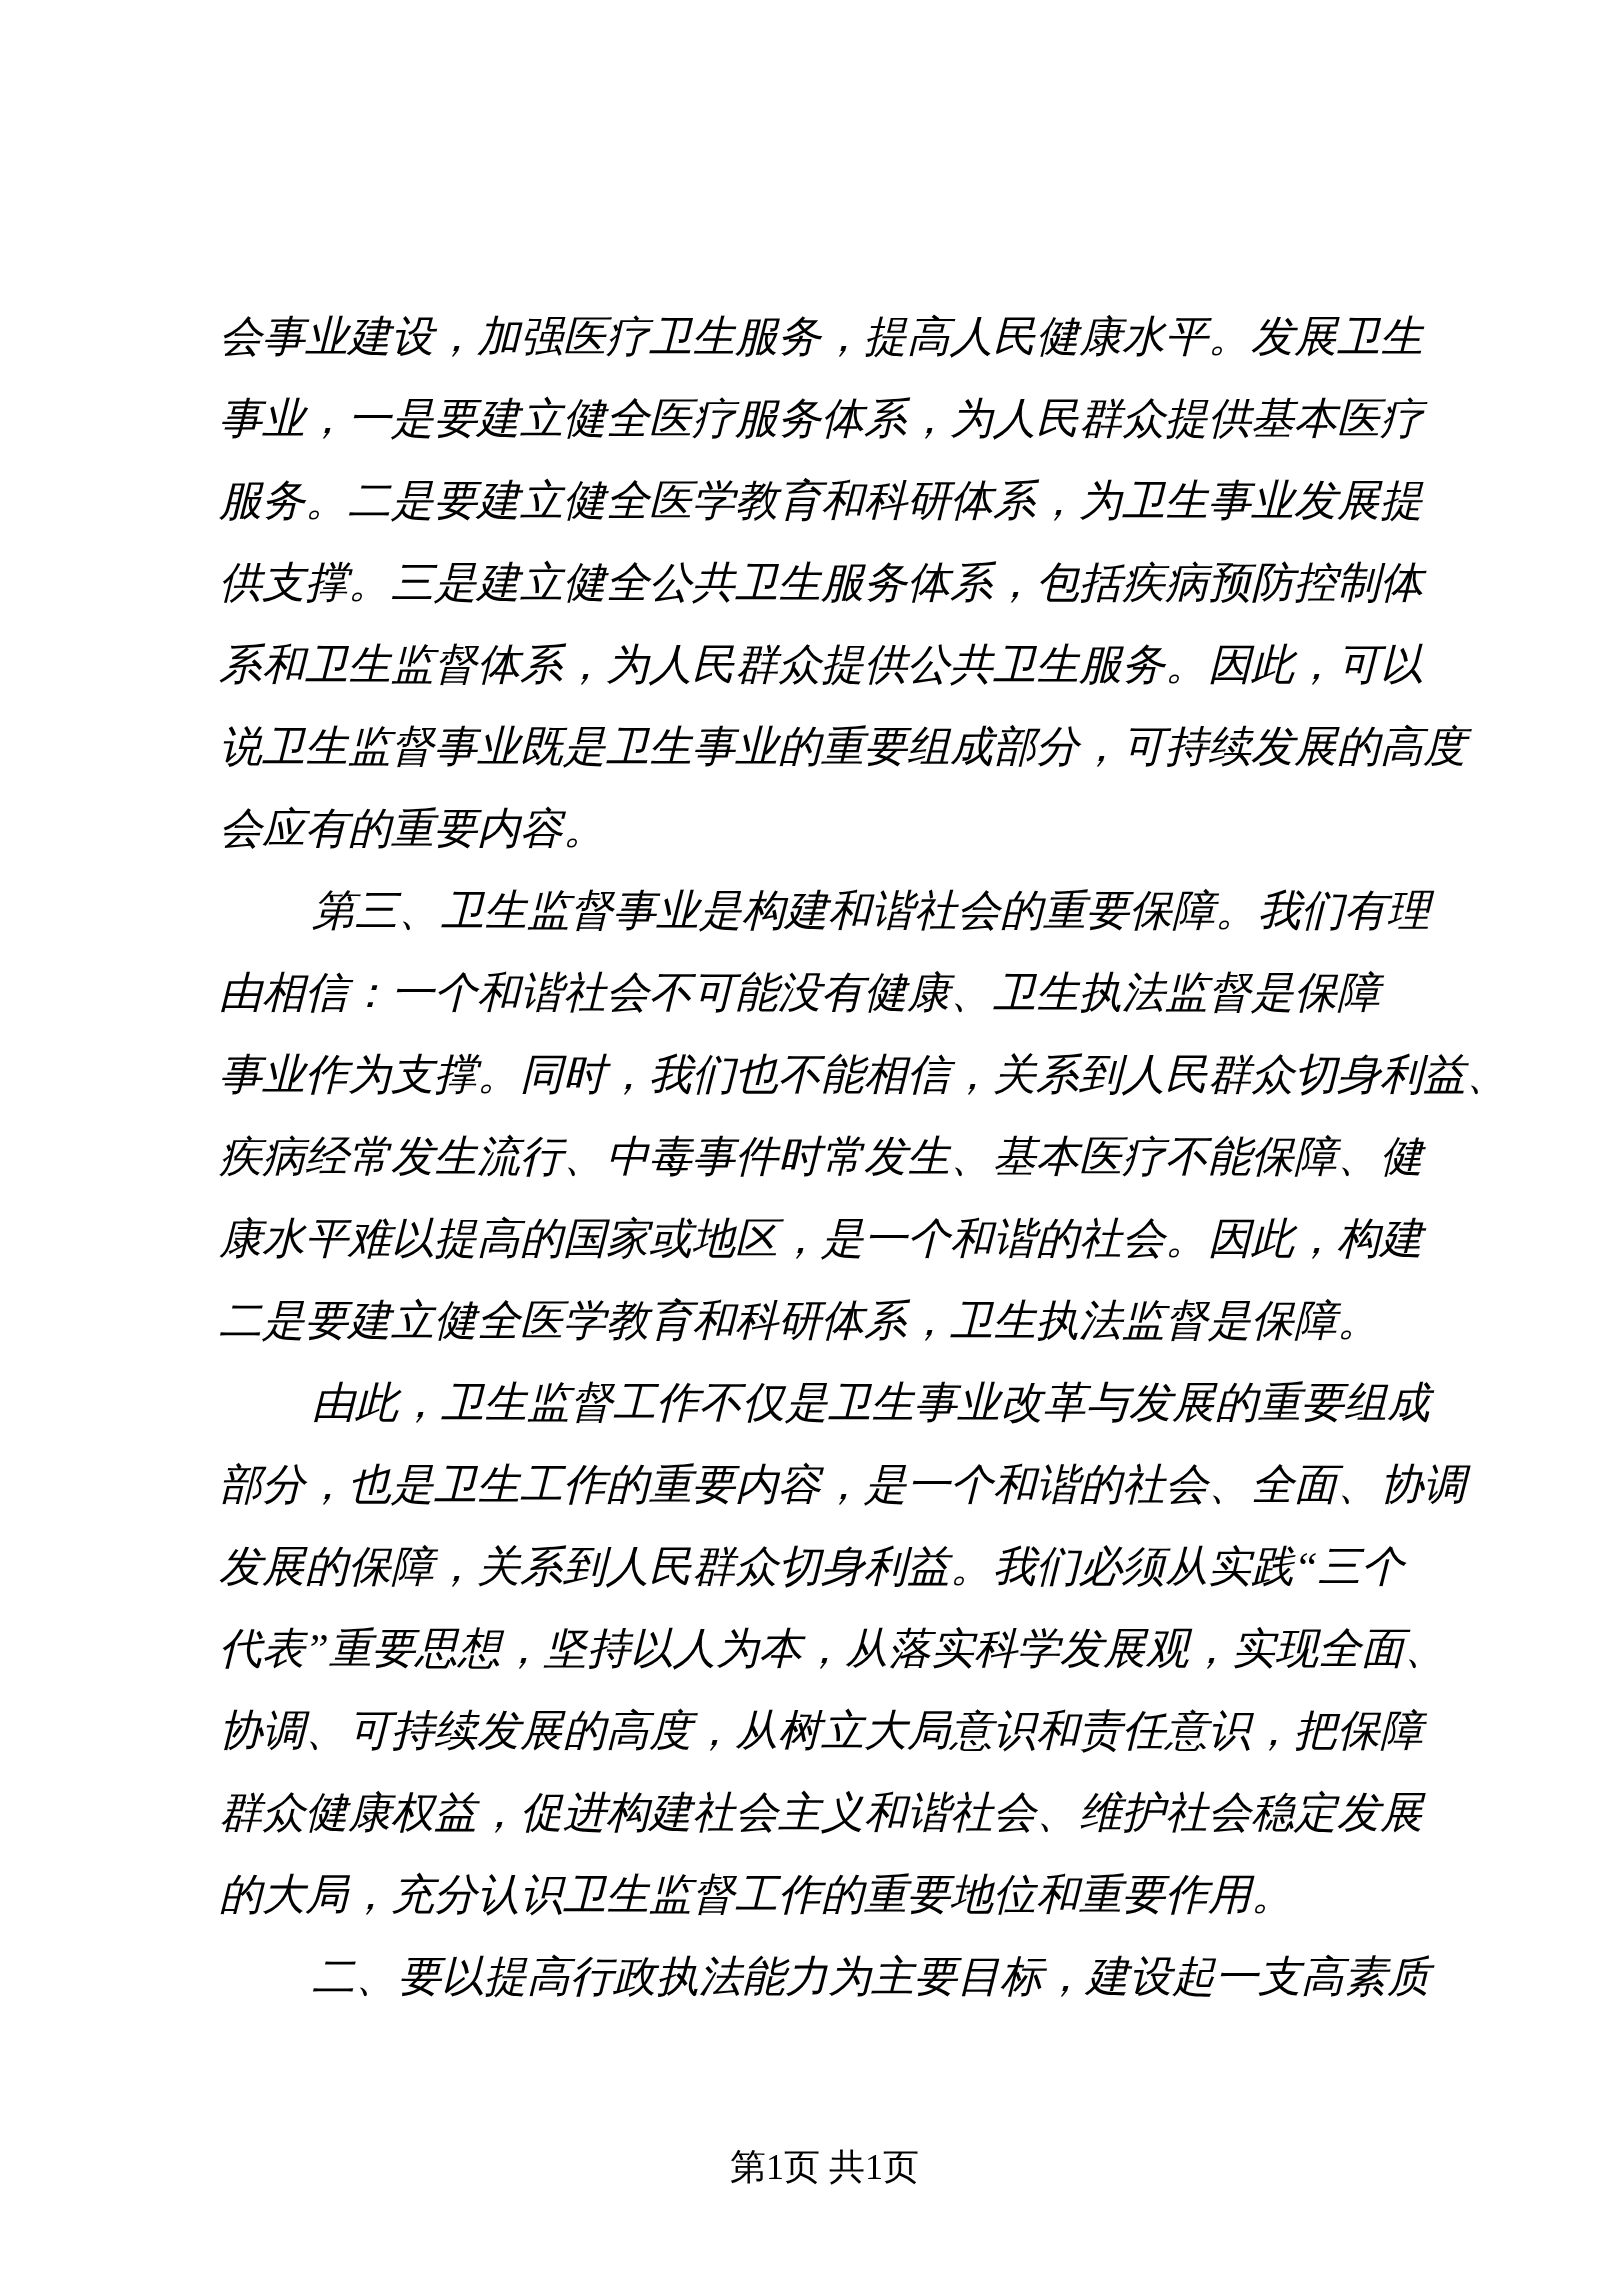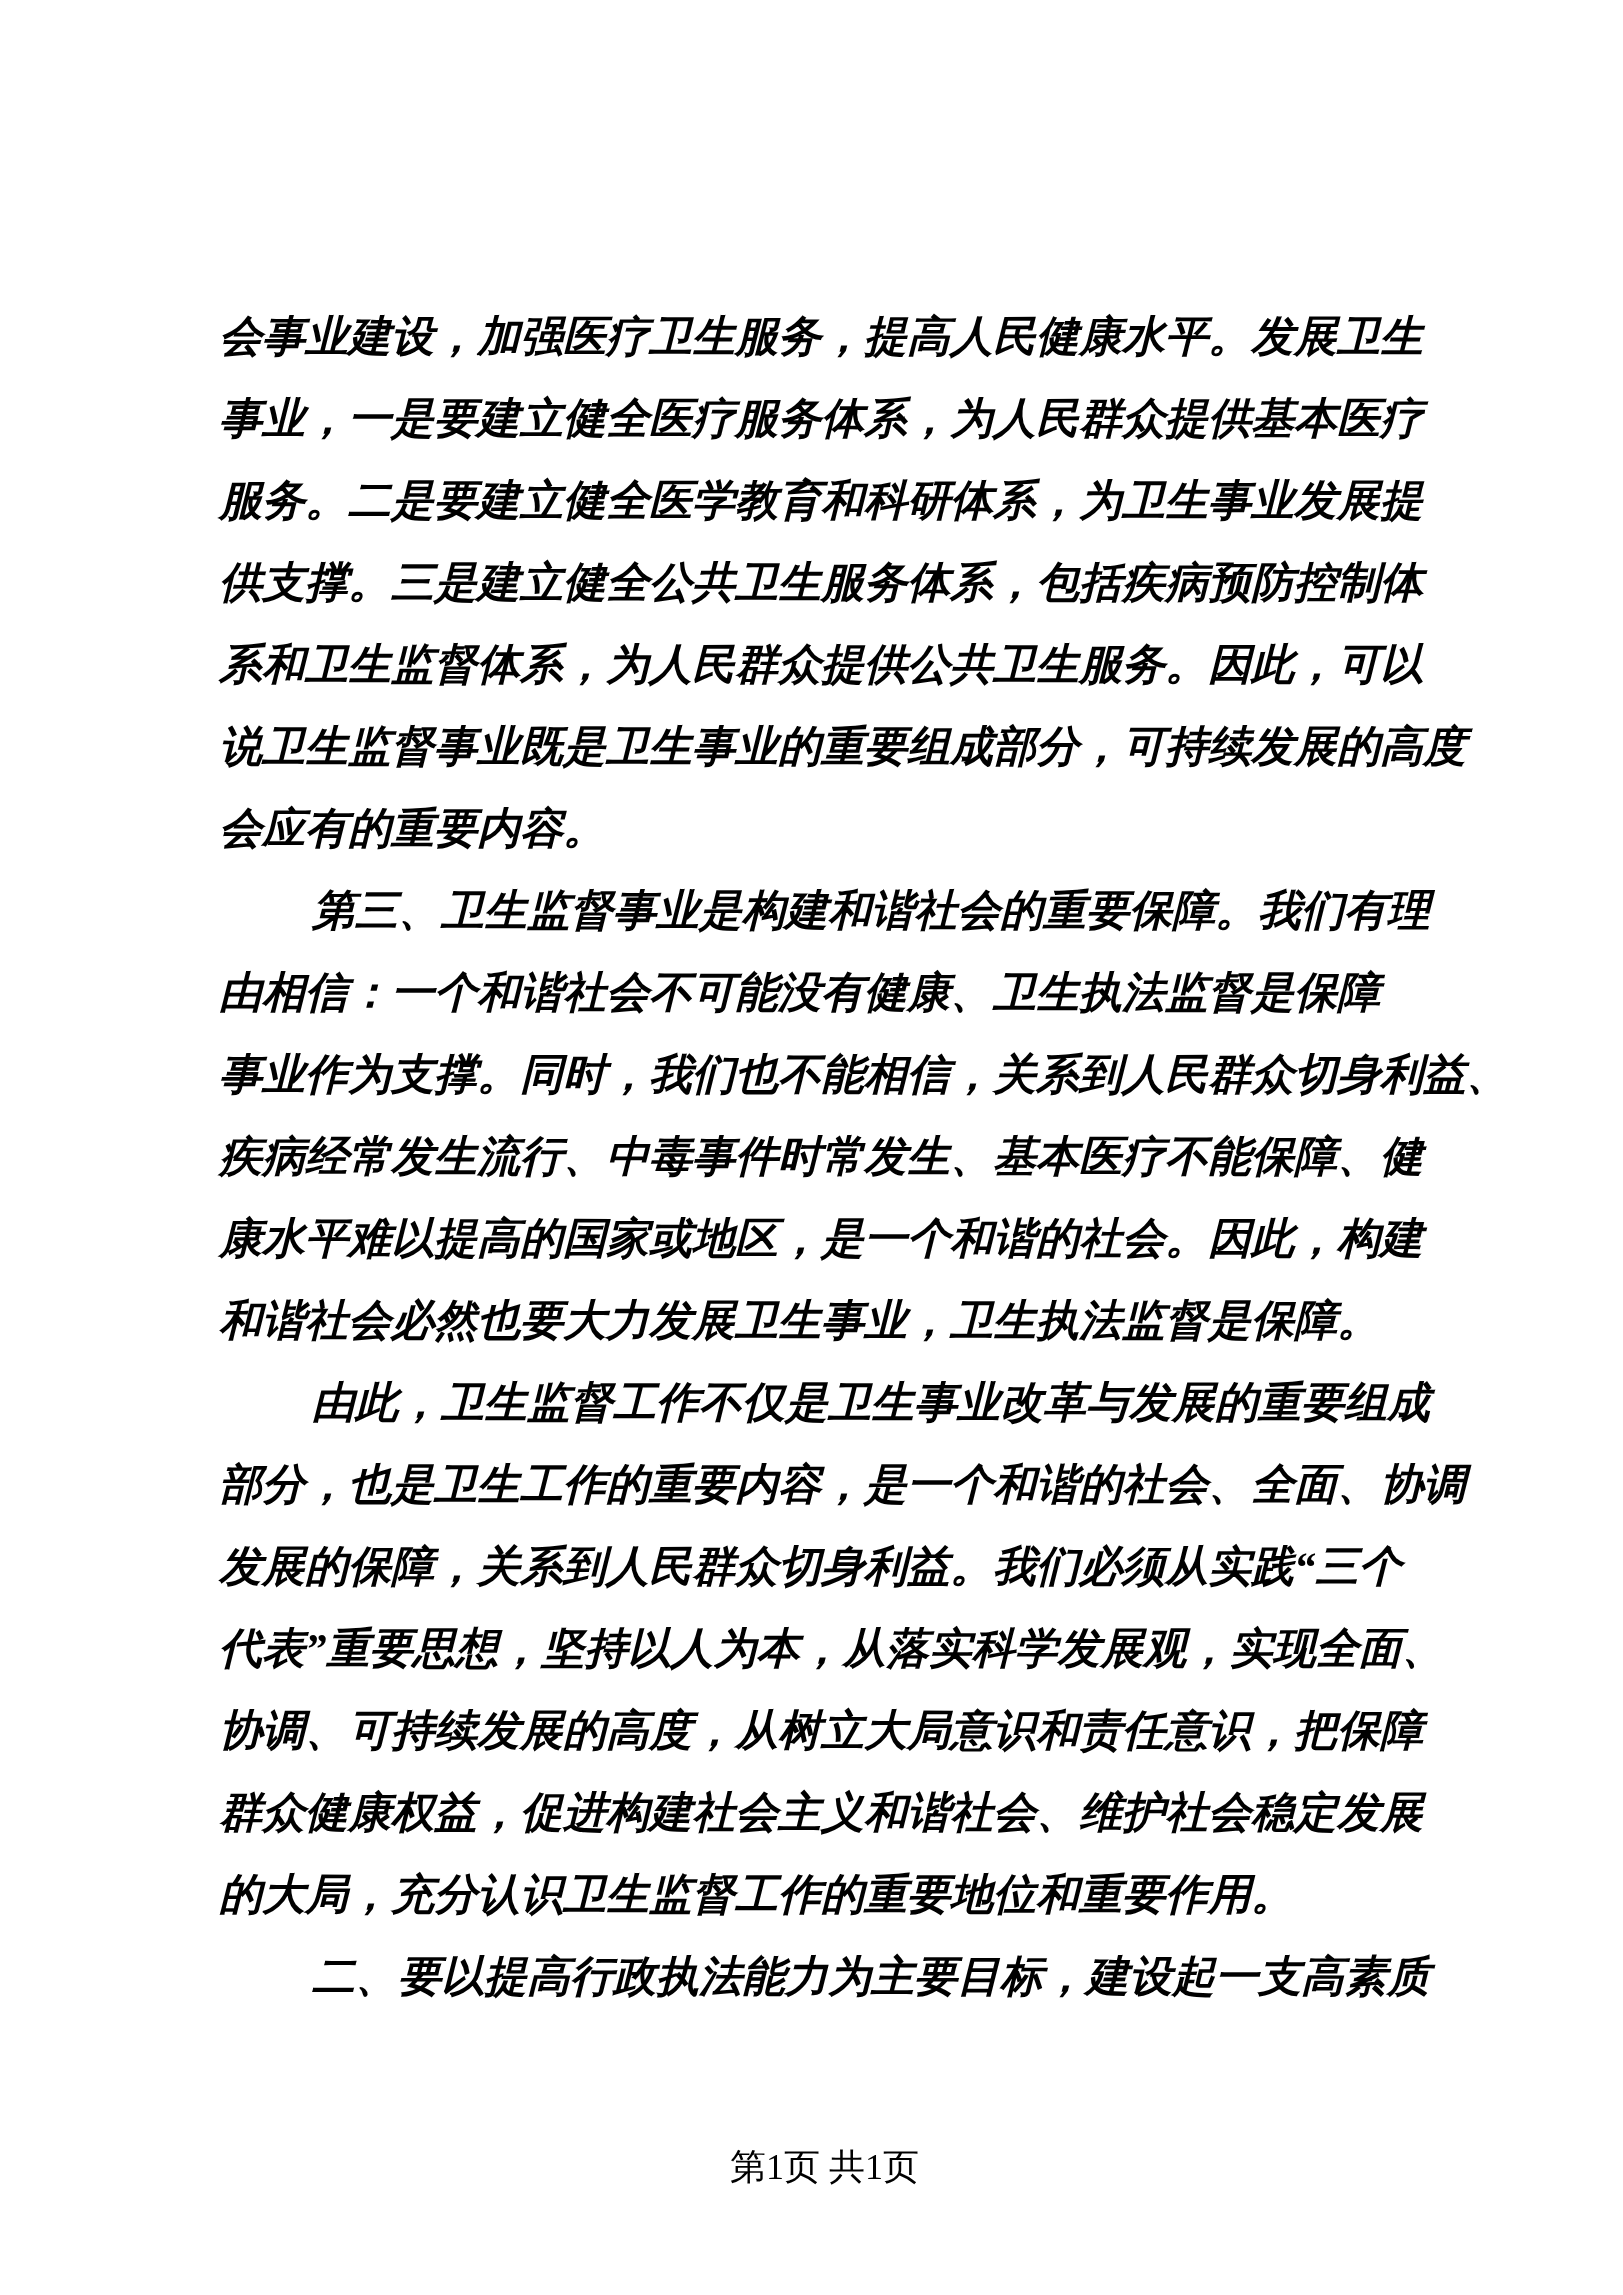--- a/index.html
+++ b/index.html
@@ -30,21 +30,20 @@
     width: 1211px;
     font-size: 43px;
     line-height: 82px;
     font-style: italic;           
     font-weight: normal;
     letter-spacing: 0;
   }
   .line {
     height: 82px;
     white-space: nowrap;
-    font-weight: bold;
   }
   .line.indent {
     padding-left: 86px;        
     text-align: right;
   }
   .footer {
     position: absolute;
     left: 219px;
     top: 2115px;
     width: 1211px;
@@ -66,21 +65,21 @@
       <div class="line">服务。二是要建立健全医学教育和科研体系，为卫生事业发展提</div>
       <div class="line">供支撑。三是建立健全公共卫生服务体系，包括疾病预防控制体</div>
       <div class="line">系和卫生监督体系，为人民群众提供公共卫生服务。因此，可以</div>
       <div class="line">说卫生监督事业既是卫生事业的重要组成部分，可持续发展的高度</div>
       <div class="line">会应有的重要内容。</div>
       <div class="line indent">第三、卫生监督事业是构建和谐社会的重要保障。我们有理</div>
       <div class="line">由相信：一个和谐社会不可能没有健康、卫生执法监督是保障</div>
       <div class="line">事业作为支撑。同时，我们也不能相信，关系到人民群众切身利益、</div>
       <div class="line">疾病经常发生流行、中毒事件时常发生、基本医疗不能保障、健</div>
       <div class="line">康水平难以提高的国家或地区，是一个和谐的社会。因此，构建</div>
-      <div class="line">和谐社会必然也要大力发展卫生事业，卫生执法监督是保障。</div>
+      <div class="line">二是要建立健全医学教育和科研体系，卫生执法监督是保障。</div>
       <div class="line indent">由此，卫生监督工作不仅是卫生事业改革与发展的重要组成</div>
       <div class="line">部分，也是卫生工作的重要内容，是一个和谐的社会、全面、协调</div>
       <div class="line">发展的保障，关系到人民群众切身利益。我们必须从实践“三个</div>
       <div class="line">代表”重要思想，坚持以人为本，从落实科学发展观，实现全面、</div>
       <div class="line">协调、可持续发展的高度，从树立大局意识和责任意识，把保障</div>
       <div class="line">群众健康权益，促进构建社会主义和谐社会、维护社会稳定发展</div>
       <div class="line">的大局，充分认识卫生监督工作的重要地位和重要作用。</div>
       <div class="line indent">二、要以提高行政执法能力为主要目标，建设起一支高素质</div>
     </div>
   <div class="footer">

